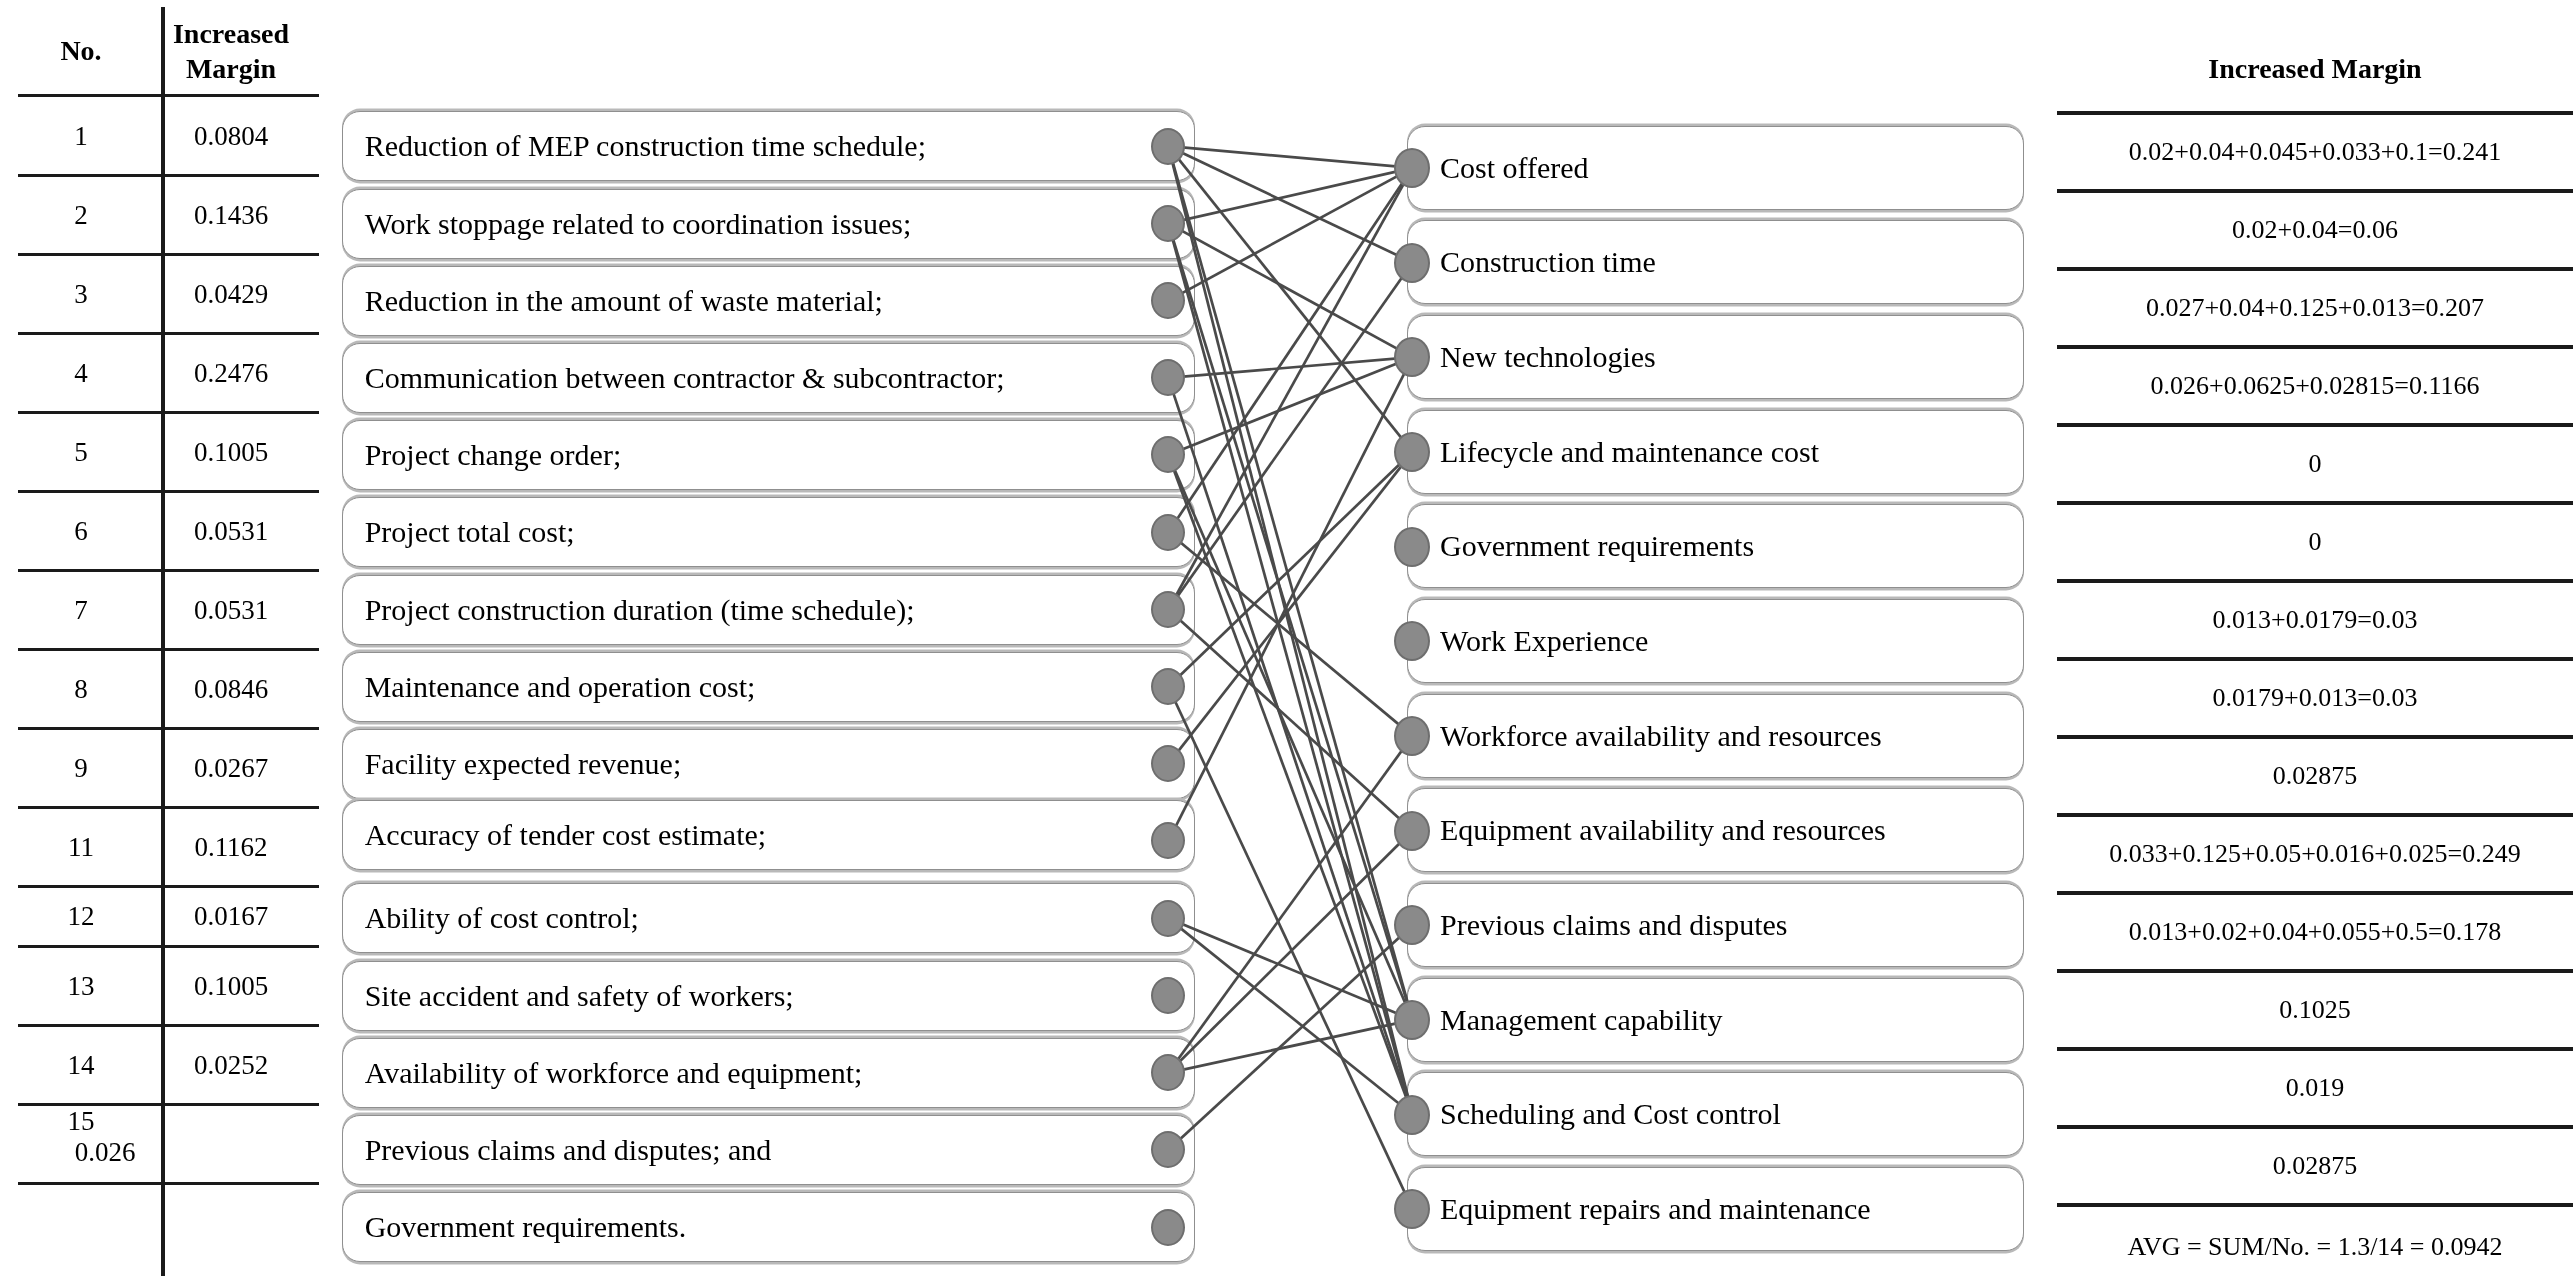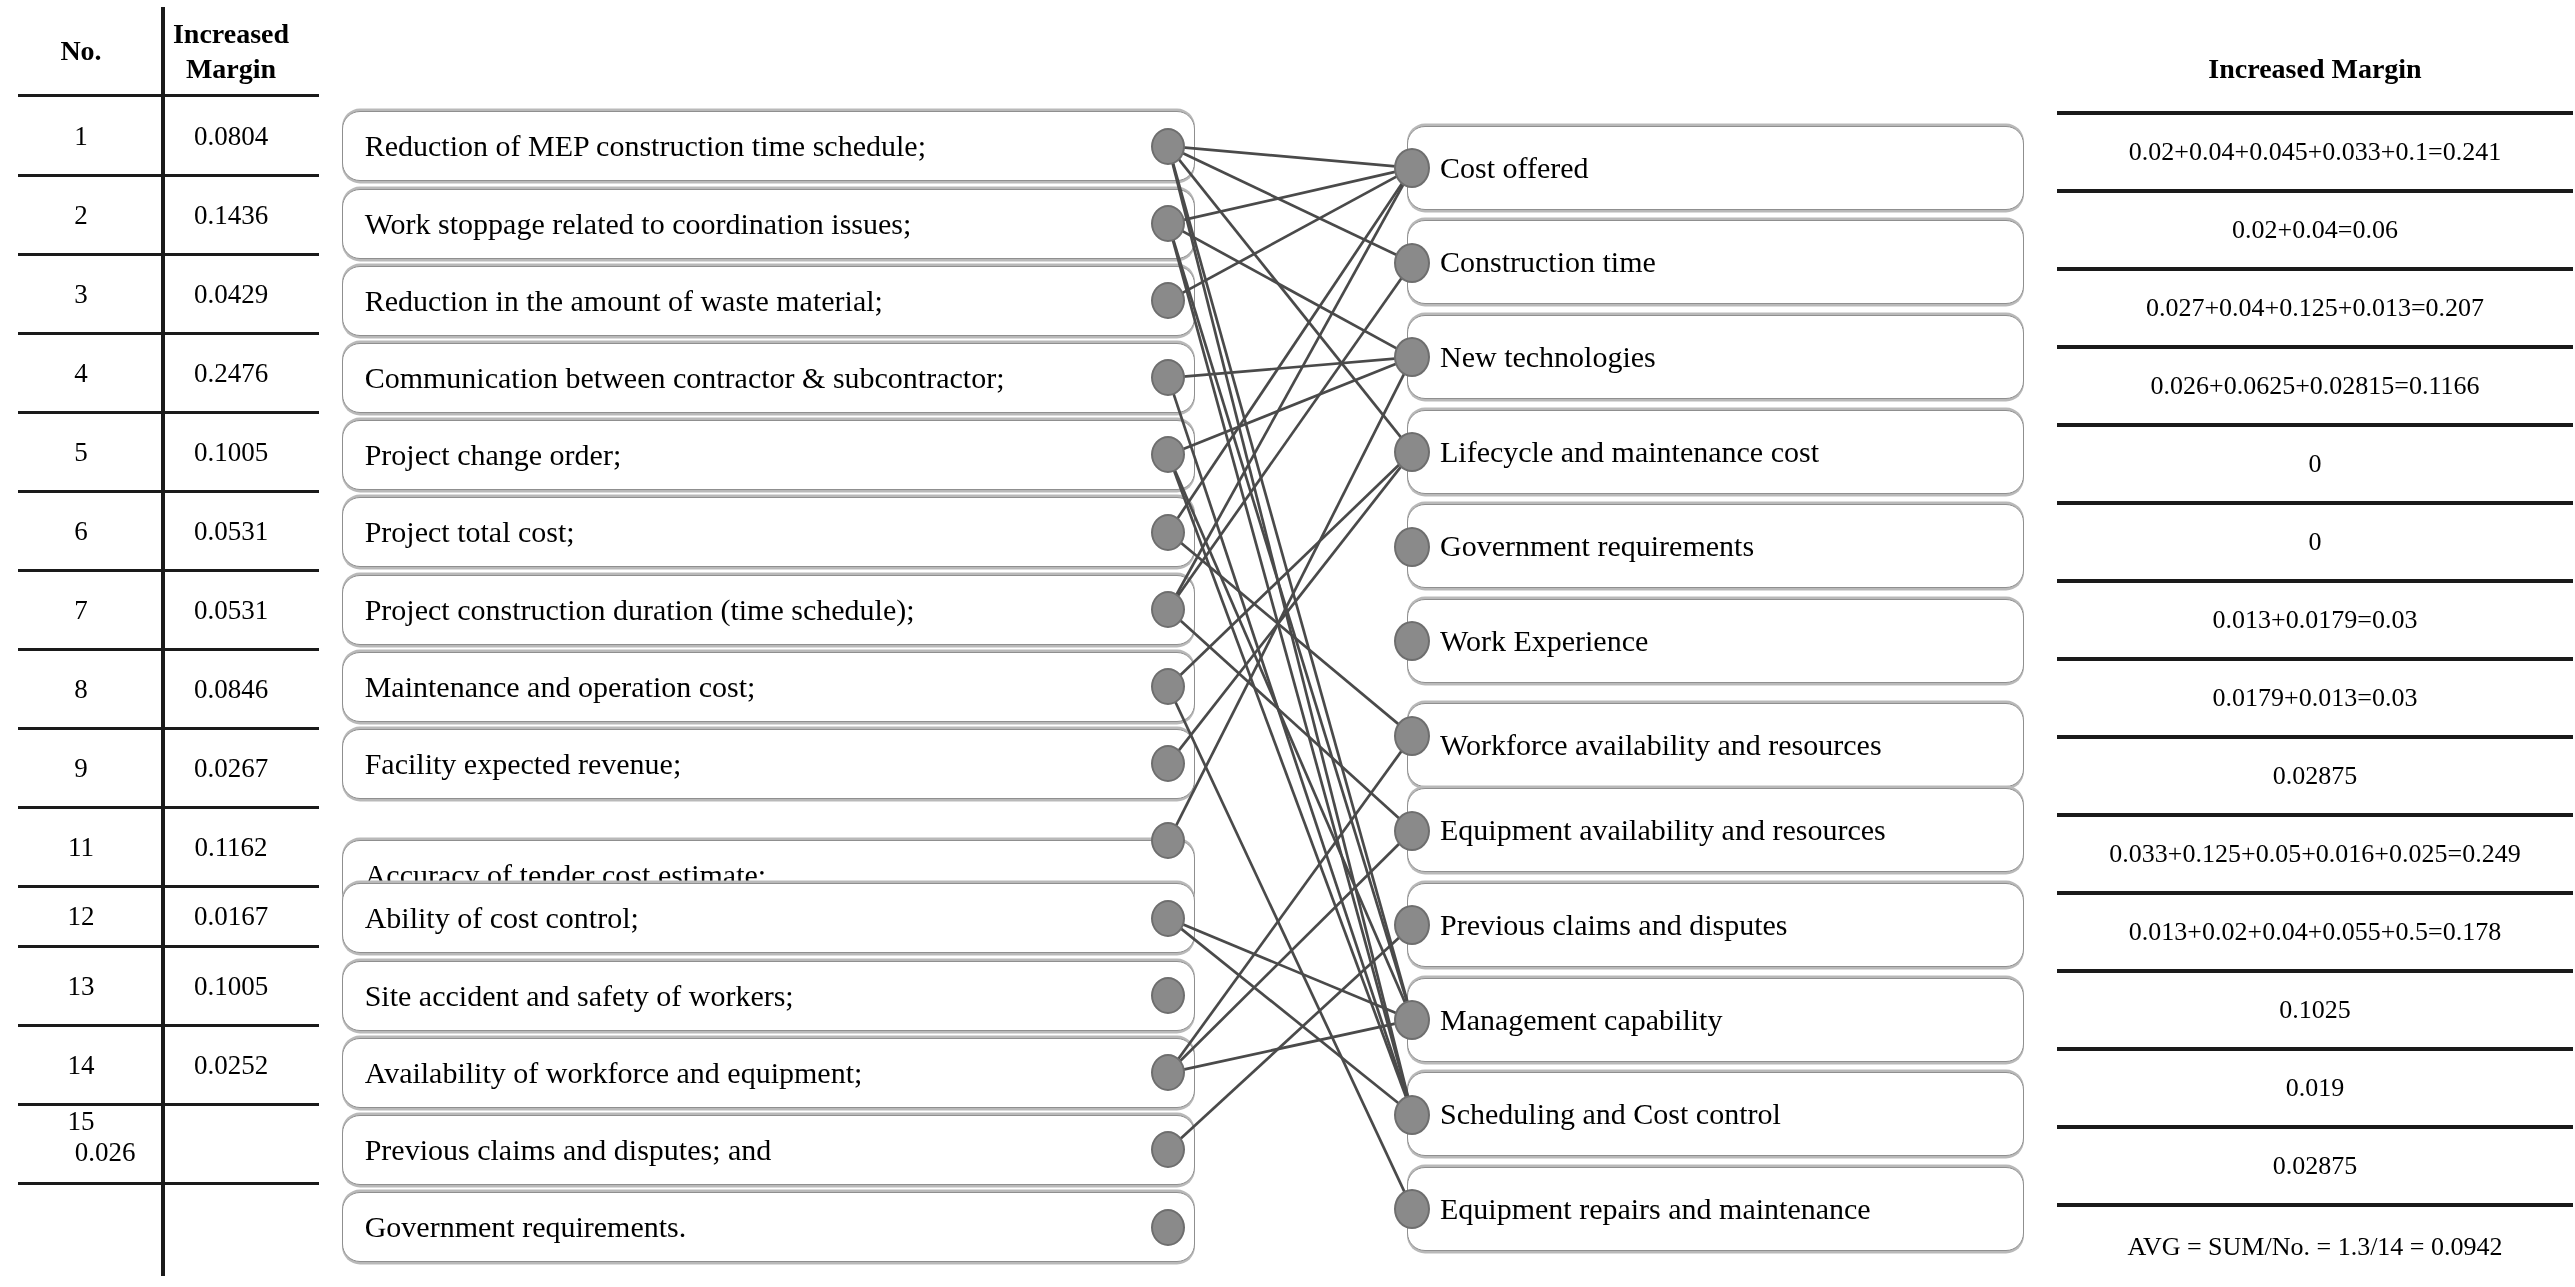--- a/index.html
+++ b/index.html
@@ -138,21 +138,21 @@
       </div>
       <div class="lbox" style="top: 575px;">
         <span>Project construction duration (time schedule);</span>
       </div>
       <div class="lbox" style="top: 652px;">
         <span>Maintenance and operation cost;</span>
       </div>
       <div class="lbox" style="top: 729px;">
         <span>Facility expected revenue;</span>
       </div>
-      <div class="lbox" style="top: 840px;">
+      <div class="lbox" style="top: 800px;">
         <span>Accuracy of tender cost estimate;</span>
       </div>
       <div class="lbox" style="top: 883px;">
         <span>Ability of cost control;</span>
       </div>
       <div class="lbox" style="top: 961px;">
         <span>Site accident and safety of workers;</span>
       </div>
       <div class="lbox" style="top: 1038px;">
         <span>Availability of workforce and equipment;</span>
@@ -210,21 +210,21 @@
       </div>
       <div class="rbox" style="top: 410px;">
         <span>Lifecycle and maintenance cost</span>
       </div>
       <div class="rbox" style="top: 504px;">
         <span>Government requirements</span>
       </div>
       <div class="rbox" style="top: 599px;">
         <span>Work Experience</span>
       </div>
-      <div class="rbox" style="top: 694px; margin-top: 9px;">
+      <div class="rbox" style="top: 694px;">
         <span>Workforce availability and resources</span>
       </div>
       <div class="rbox" style="top: 788px;">
         <span>Equipment availability and resources</span>
       </div>
       <div class="rbox" style="top: 883px;">
         <span>Previous claims and disputes</span>
       </div>
       <div class="rbox" style="top: 978px;">
         <span>Management capability</span>

